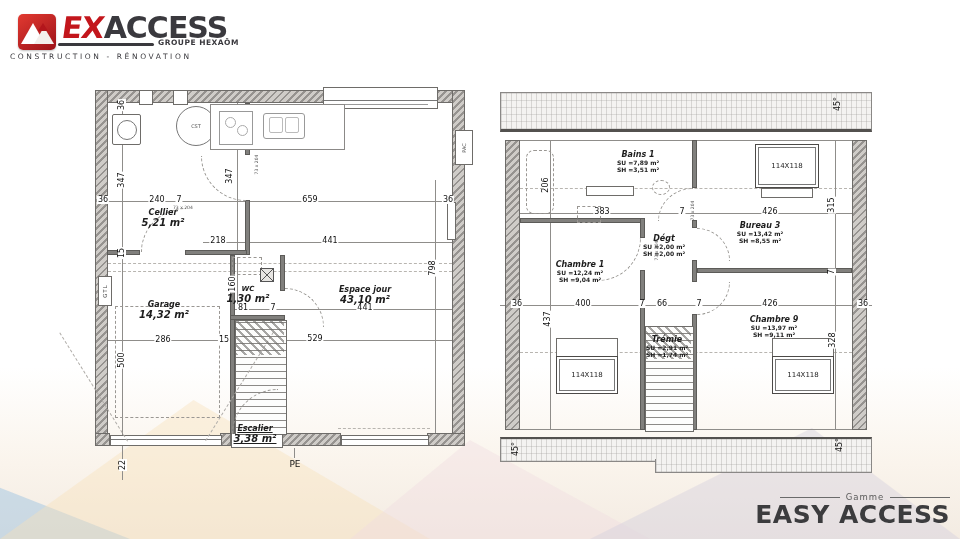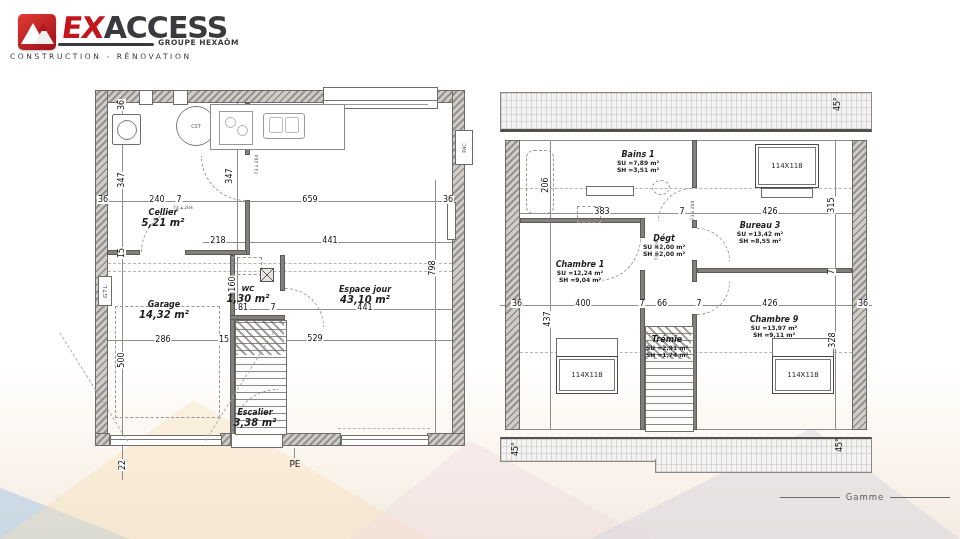--- a/index.html
+++ b/index.html
@@ -174,21 +174,21 @@
         <div class="rarea">5,21 m²</div>
     </div>
     <div class="rlabel" style="left:69px;top:212px;">
       <div class="rname">Garage</div>
         <div class="rarea">14,32 m²</div>
     </div>
     <div class="rlabel" style="left:153px;top:197px;">
       <div class="rname" style="font-size:7px;">WC</div>
         <div class="rarea">1,30 m²</div>
     </div>
-    <div class="rlabel" style="left:160px;top:320px;">
+    <div class="rlabel" style="left:160px;top:336px;text-decoration:underline;">
       <div class="rname">Escalier</div>
         <div class="rarea">3,38 m²</div>
     </div>
     <div class="rlabel" style="left:270px;top:197px;">
       <div class="rname">Espace jour</div>
         <div class="rarea">43,10 m²</div>
     </div>
     <span class="tag" style="left:78px;top:117px;">73 x 204</span>
     <span class="tag" style="left:152px;top:74px;transform:rotate(-90deg);">73 x 204</span>
 
@@ -302,14 +302,15 @@
     </div>
     <span class="tag" style="left:147px;top:160px;transform:rotate(-90deg);">73 x 204</span>
     <span class="tag" style="left:183px;top:120px;transform:rotate(-90deg);">73 x 204</span>
   </div>
 
   <div class="gamme">
     <span class="gline"></span>
     <span class="gtxt">Gamme</span>
     <span class="gline"></span>
   </div>
+  <div class="easy">EASY ACCESS</div>
 
 </div>
 
 </body></html>

